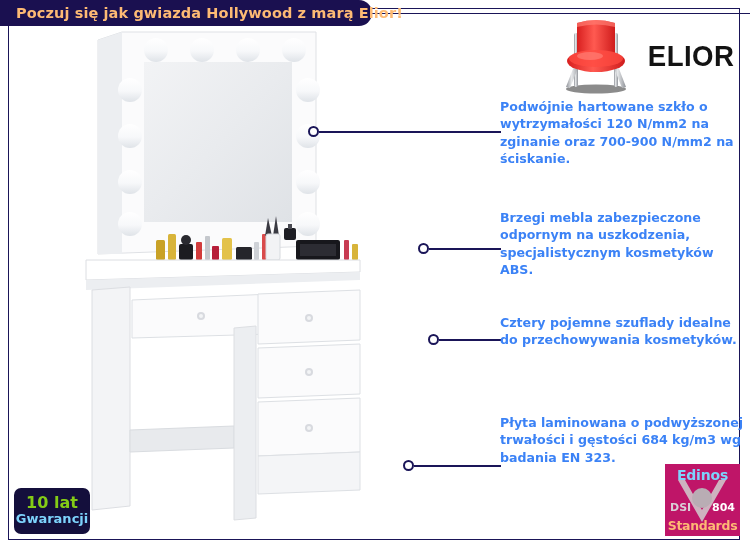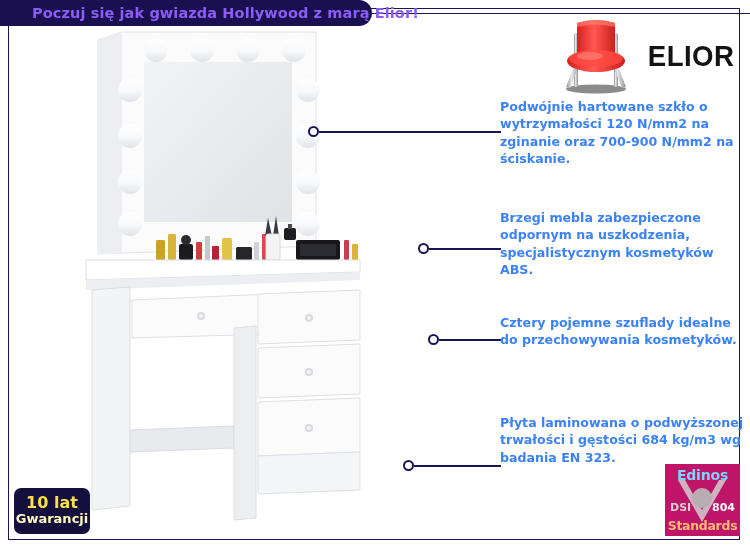--- a/index.html
+++ b/index.html
@@ -10,22 +10,22 @@
   .page{position:relative;width:750px;height:550px;background:#fff;}
 
   
   .frame{position:absolute;left:8px;top:8px;width:732px;height:532px;
     border:1.5px solid #1a1558;box-sizing:border-box;pointer-events:none;}
 
   
   .banner{position:absolute;left:0;top:0;height:26px;width:372px;
     background:#1a1050;border-radius:0 13px 13px 0;z-index:5;
     display:flex;align-items:center;}
-  .banner-text{color:#8b5cf6;font-size:14.5px;font-weight:bold;
-    padding-left:32px;letter-spacing:.1px;white-space:nowrap;}
+  .banner-text{color:#fdba74;font-size:14.5px;font-weight:bold;
+    padding-left:16px;letter-spacing:.1px;white-space:nowrap;}
   .banner-line{position:absolute;left:372px;top:12.5px;width:378px;height:1.5px;
     background:#1a1558;z-index:4;}
 
   
   .logo{position:absolute;left:548px;top:14px;width:190px;height:84px;
     display:flex;align-items:center;}
   .chair{position:relative;width:72px;height:78px;margin-left:12px;}
   .chair svg{display:block;}
   .logo-word{font-size:30px;font-weight:bold;color:#131313;
     letter-spacing:.5px;margin-left:12px;
@@ -39,22 +39,22 @@
   .marker{position:absolute;width:11px;height:11px;border-radius:50%;
     border:2px solid #1a1558;background:#ffffff;box-sizing:border-box;}
   .leader{position:absolute;height:1.5px;background:#1a1558;}
   .ctext{position:absolute;color:#3b82f6;font-size:12.6px;font-weight:bold;
     line-height:1.38;width:248px;}
 
   
   .warranty{position:absolute;left:14px;top:488px;width:76px;height:46px;
     background:#140f3c;border-radius:7px;display:flex;flex-direction:column;
     align-items:center;justify-content:center;}
-  .w-top{color:#fde047;font-size:16px;font-weight:bold;line-height:1;}
-  .w-bot{color:#fef9c3;font-size:13px;font-weight:bold;line-height:1.1;margin-top:1px;}
+  .w-top{color:#84cc16;font-size:16px;font-weight:bold;line-height:1;}
+  .w-bot{color:#7dd3fc;font-size:13px;font-weight:bold;line-height:1.1;margin-top:1px;}
 
   
   .edinos{position:absolute;left:665px;top:464px;width:75px;height:72px;
     background:#bf1568;overflow:hidden;}
   .ed-name{position:absolute;top:3px;left:0;width:100%;text-align:center;
     color:#7dd3fc;font-size:14px;font-weight:bold;letter-spacing:-.2px;}
   .ed-dsi{position:absolute;left:5px;top:37px;color:#d9cfd6;font-size:11px;font-weight:bold;}
   .ed-804{position:absolute;right:5px;top:37px;color:#ffffff;font-size:11px;font-weight:bold;}
   .ed-std{position:absolute;bottom:3px;left:0;width:100%;text-align:center;
     color:#fdba74;font-size:12.5px;font-weight:bold;letter-spacing:-.3px;}

